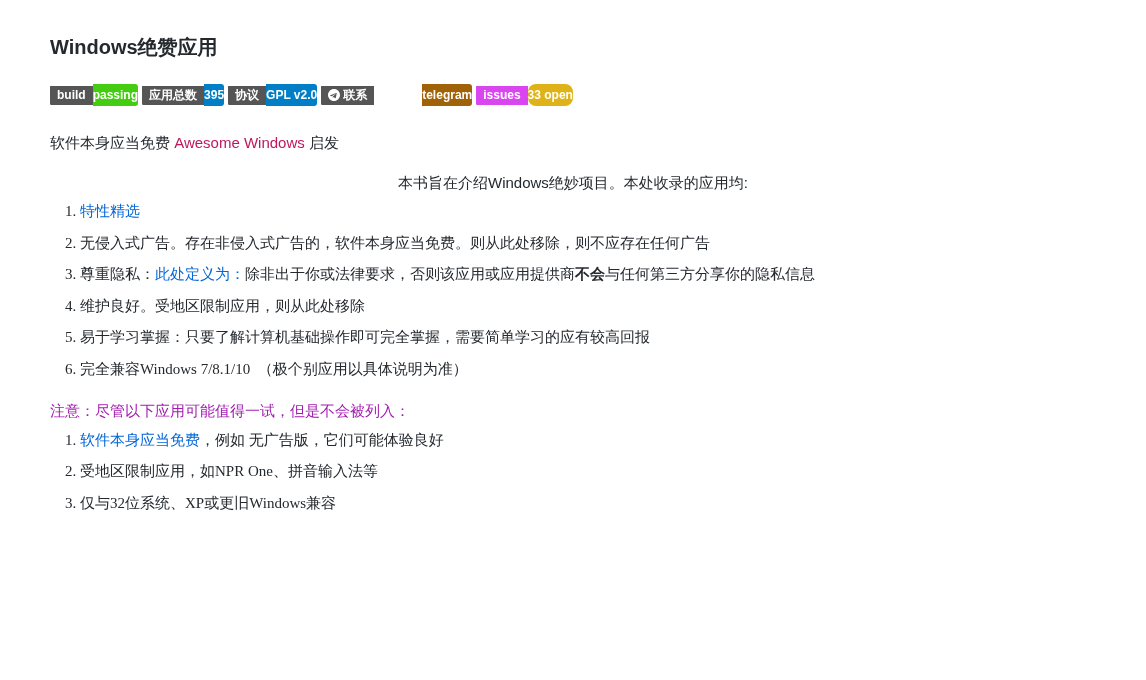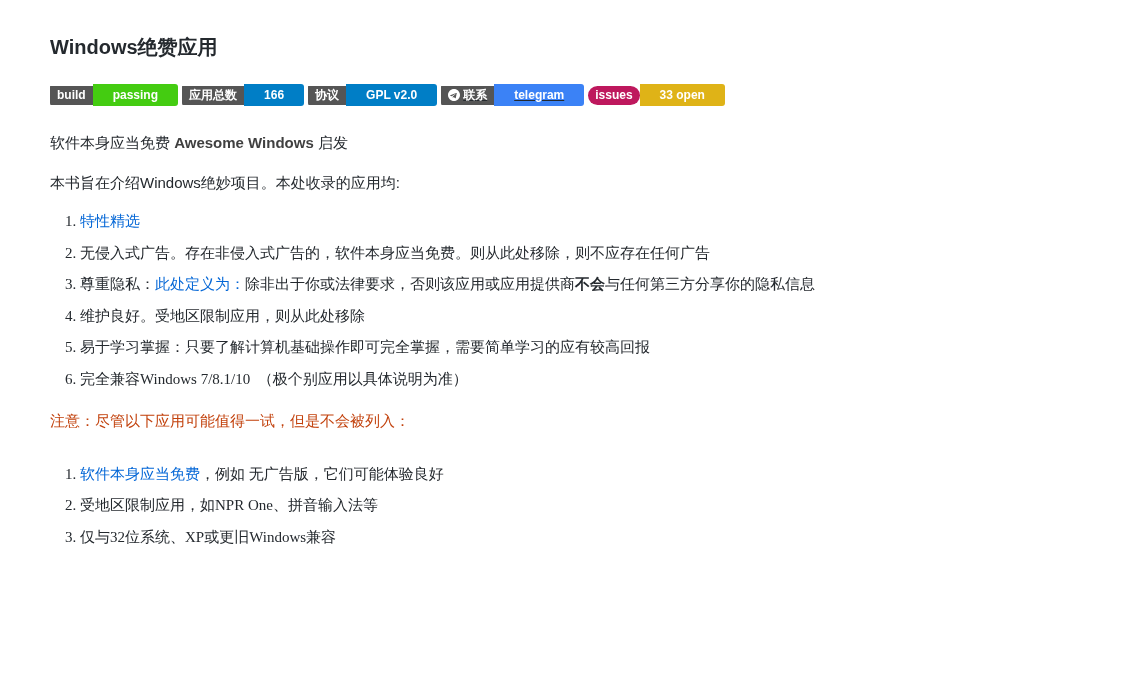--- a/index.html
+++ b/index.html
@@ -39,62 +39,63 @@
     }
     .badge-left {
       padding: 0 7px;
       background: #555;
       color: #fff;
       height: 19px;
       display: flex;
       align-items: center;
     }
     .badge-right {
-      padding: 0 20px;
+      padding: 0 0;
       height: 22px;
       display: flex;
       align-items: center;
       color: #fff;
     }
     .badge-green .badge-right { background: #4c1; }
     .badge-blue .badge-right { background: #007ec6; }
 
     .subtitle {
       font-size: 15px;
       margin-bottom: 14px;
       color: #24292e;
     }
     .subtitle a, .link-blue {
-      color: #404040;
+      color: #be185d;
       text-decoration: none;
-      font-weight: bold;
+      font-weight: normal;
     }
 
     .intro-text {
-      margin-bottom: 14px;
+      margin-bottom: 4px;
       color: #24292e;
+      text-align: center;
     }
 
     ol {
       margin-left: 30px;
       margin-bottom: 16px;
     }
     ol li {
       margin-bottom: 6px;
       color: #24292e;
       font-family: Liberation Serif, serif;
     }
     ol li a {
       color: #0366d6;
       text-decoration: none;
     }
 
     .note-text {
-      margin-bottom: 28px;
-      color: #c2410c;
+      margin-bottom: 4px;
+      color: #a21caf;
     }
 
     strong {
       font-weight: bold;
     }
 
     .privacy-def {
       color: #0366d6;
       margin-top: 8px;
     }
@@ -106,42 +107,42 @@
 
 <div class="badges">
 
   <span class="badge badge-green">
     <span class="badge-left">build</span>
     <span class="badge-right">passing</span>
   </span>
 
   <span class="badge badge-blue">
     <span class="badge-left">应用总数</span>
-    <span class="badge-right">166</span>
+    <span class="badge-right">395</span>
   </span>
 
   <span class="badge badge-blue">
     <span class="badge-left">协议</span>
     <span class="badge-right">GPL v2.0</span>
   </span>
 
-  <span class="badge" style="overflow:hidden;border-radius:3px;text-decoration:underline;">
+  <span class="badge" style="overflow:hidden;border-radius:3px;">
     <span class="badge-left" style="background:#555;">
       
       <svg width="12" height="12" viewBox="0 0 24 24" fill="white" style="margin-right:3px;vertical-align:middle;">
         <path d="M12 0C5.373 0 0 5.373 0 12s5.373 12 12 12 12-5.373 12-12S18.627 0 12 0zm5.562 8.247l-2.04 9.607c-.145.658-.537.818-1.084.508l-3-2.21-1.447 1.394c-.16.16-.295.295-.605.295l.213-3.053 5.56-5.023c.242-.213-.054-.333-.373-.12L7.48 14.49l-2.95-.924c-.641-.204-.654-.641.136-.953l11.527-4.445c.535-.194 1.001.13.37.079z"></path>
       </svg>
       联系
     </span>
-    <span class="badge-right" style="background:#3b82f6;">telegram</span>
+    <span class="badge-right" style="background:#a16207;margin-left:48px;">telegram</span>
   </span>
 
   <span class="badge" style="overflow:hidden;border-radius:3px;">
-    <span class="badge-left" style="background:#be185d;border-radius:11px;">issues</span>
-    <span class="badge-right" style="background:#dfb317;">33 open</span>
+    <span class="badge-left" style="background:#d946ef;">issues</span>
+    <span class="badge-right" style="background:#dfb317;border-radius:8px;">33 open</span>
   </span>
 </div>
 
 <p class="subtitle">
   <span>软件本身应当免费 </span><a href="#">Awesome Windows</a><span> 启发</span>
 </p>
 
 <p class="intro-text">本书旨在介绍Windows绝妙项目。本处收录的应用均:</p>
 
 <ol>

